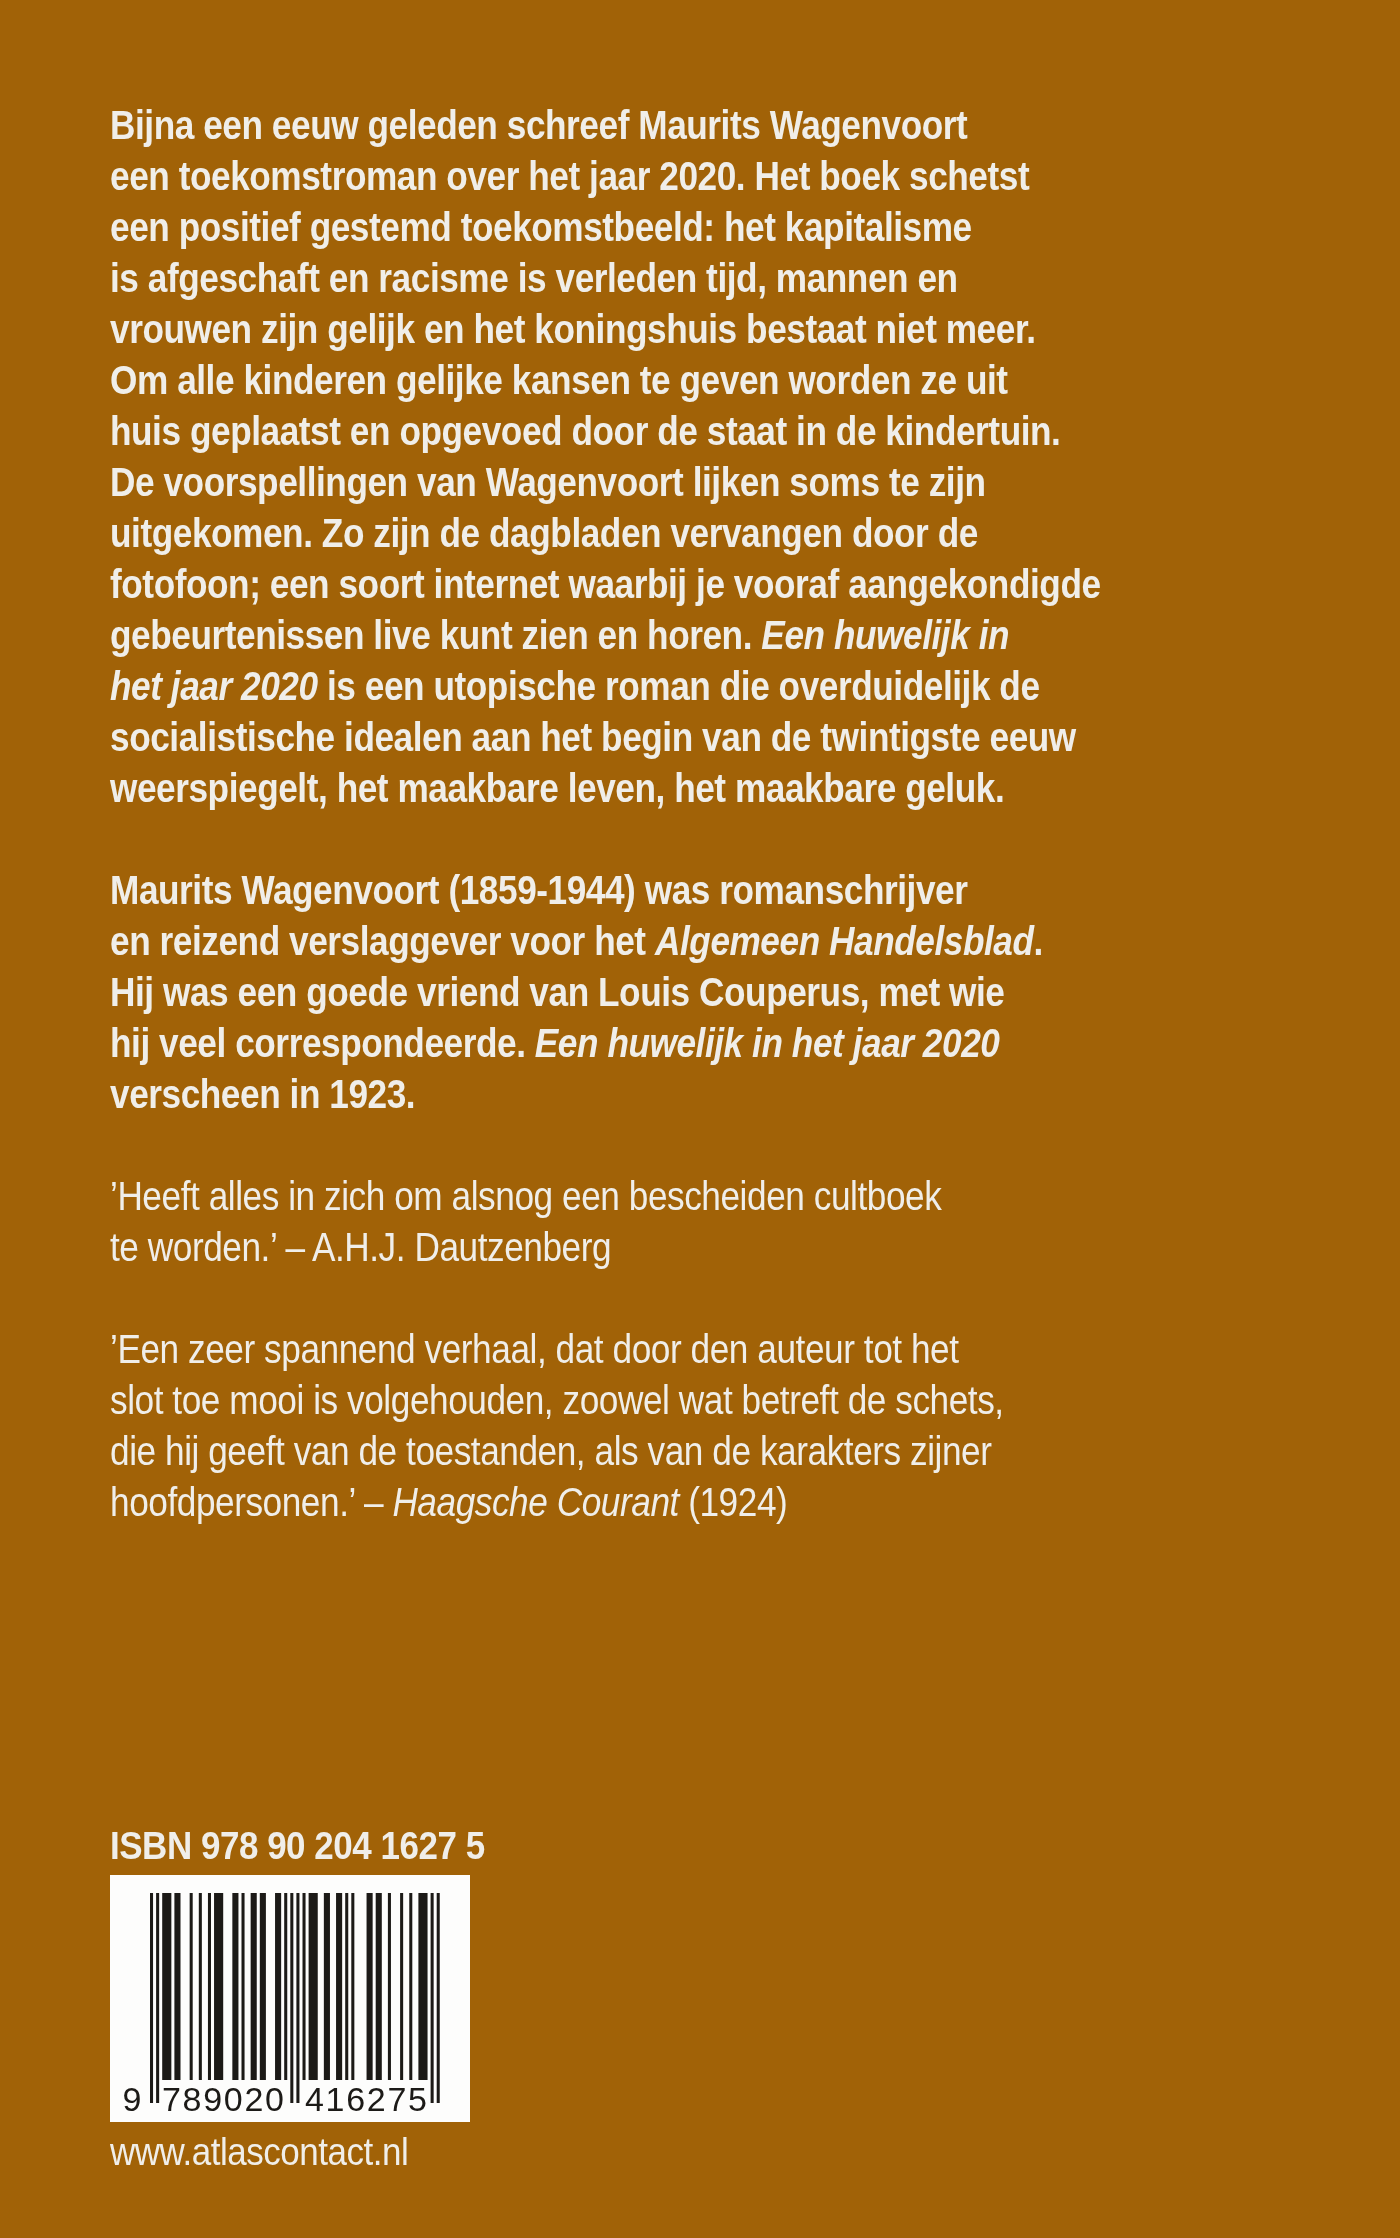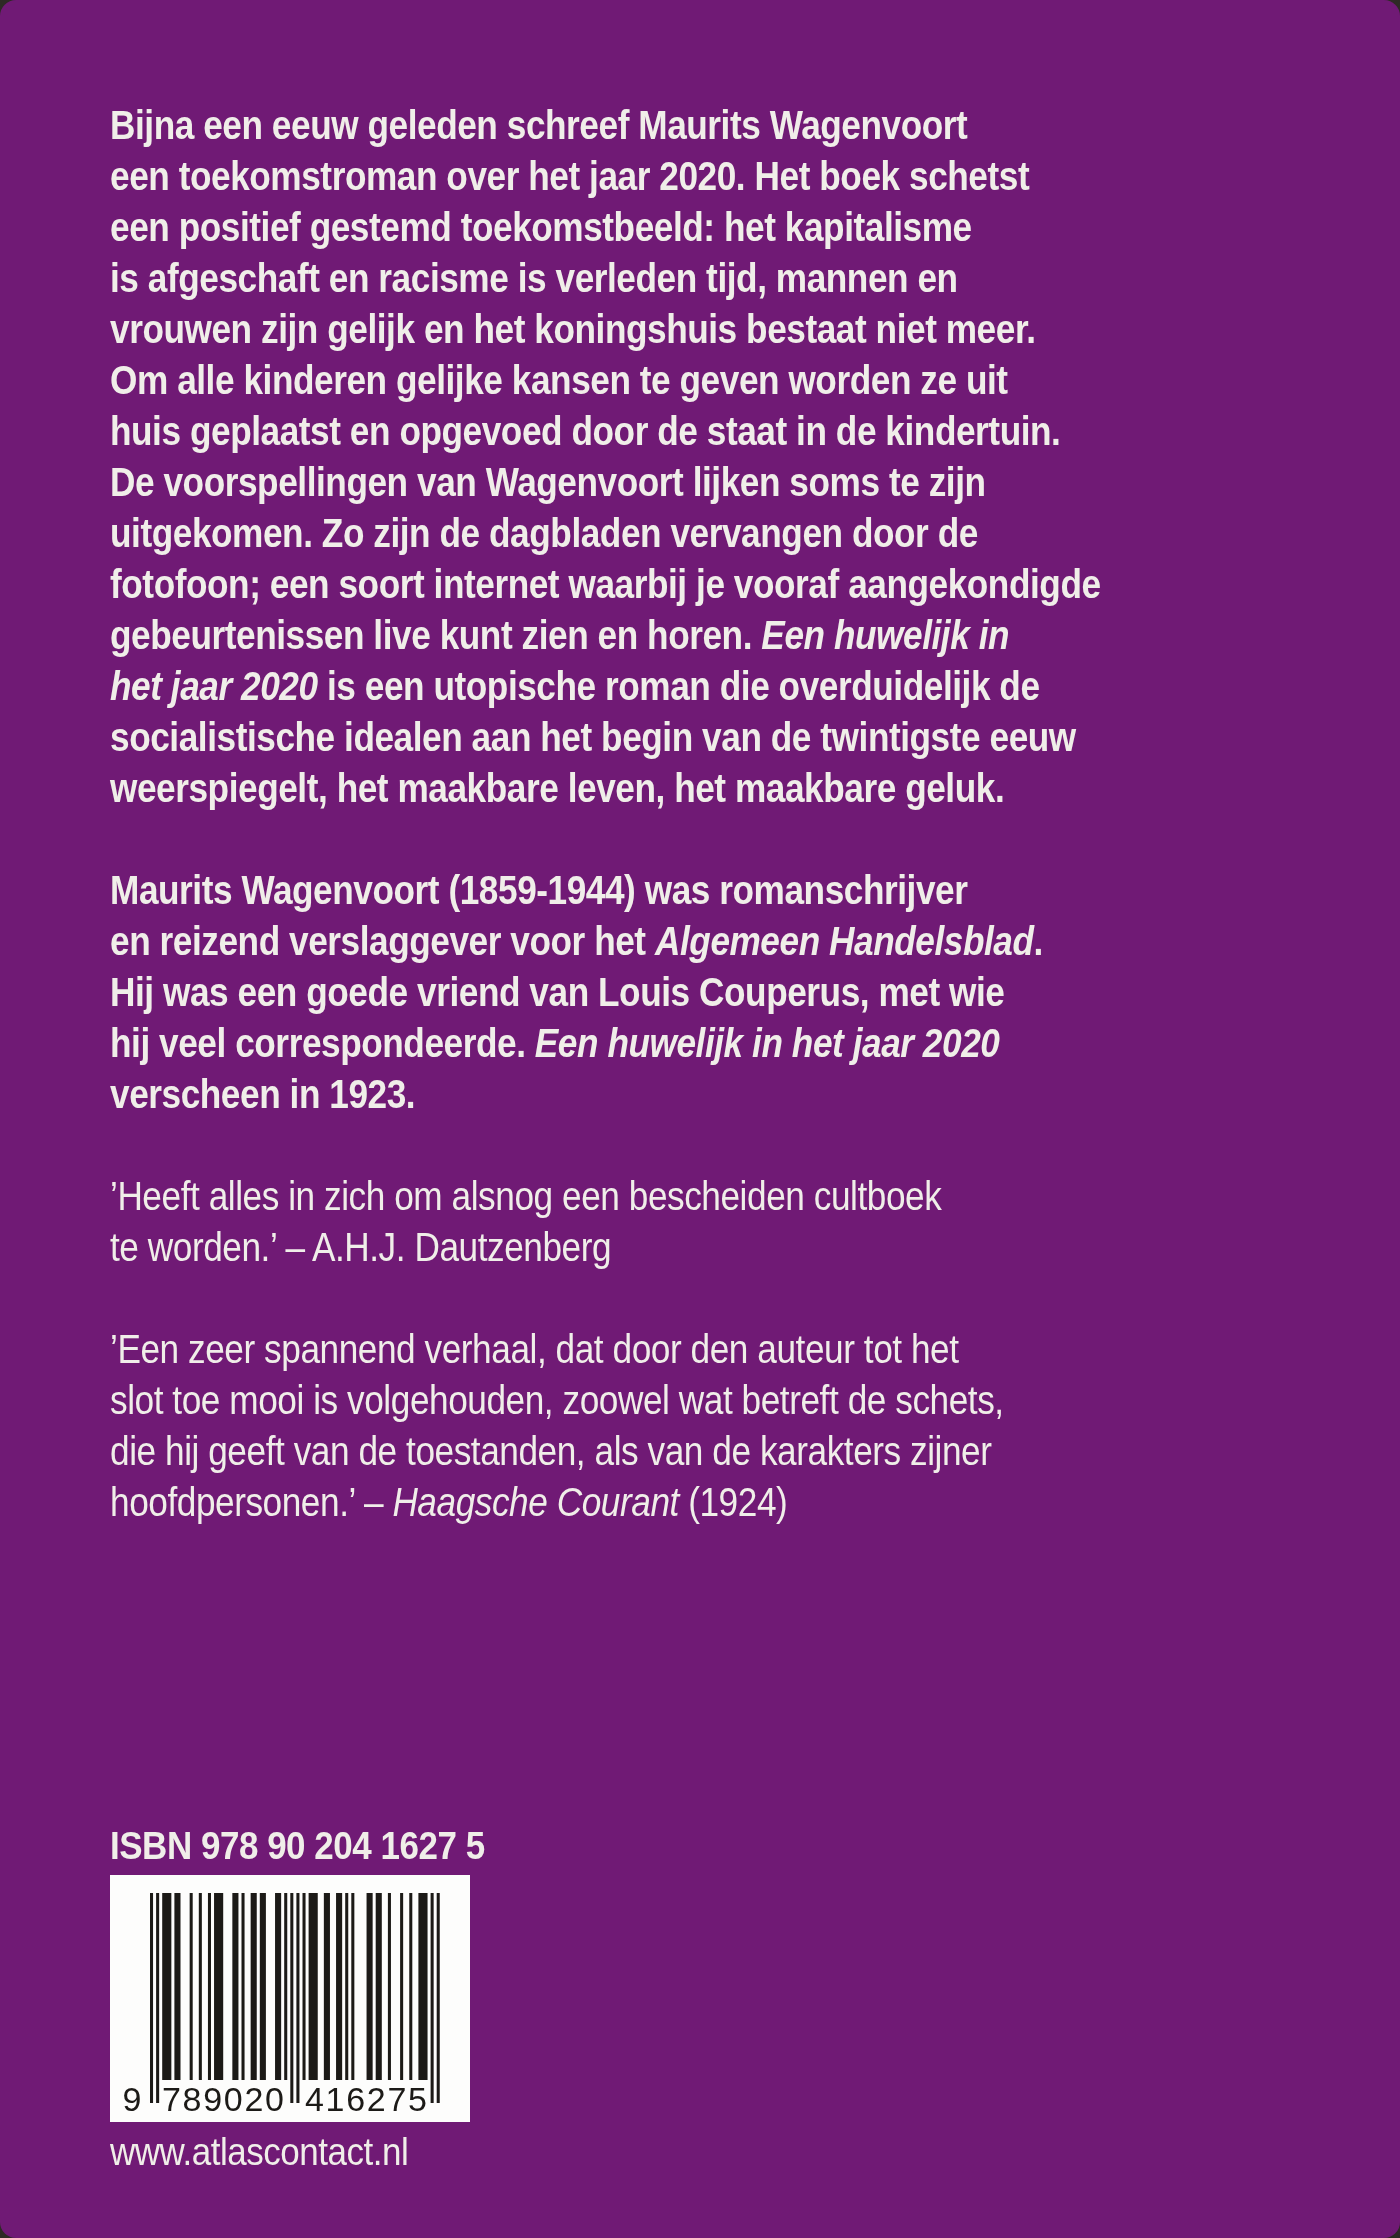--- a/index.html
+++ b/index.html
@@ -72,21 +72,21 @@
     font-weight: 400;
     letter-spacing: -0.5px;
     transform: scaleX(0.92);
     transform-origin: 0 0;
     white-space: pre;
   }
 </style>
 </head>
 <body style="background: rgb(46, 42, 37);">
 
-<div class="cover" style="background: #701a75; color: rgb(240, 238, 233); border-radius: 16px;">
+<div class="cover" style="background: #a16207; color: rgb(240, 238, 233);">
 
   <div class="textblock blurb" id="synopsis"><div class="line"><span>Bijna een eeuw geleden schreef Maurits Wagenvoort</span></div><div class="line"><span>een toekomstroman over het jaar 2020. Het boek schetst</span></div><div class="line"><span>een positief gestemd toekomstbeeld: het kapitalisme</span></div><div class="line"><span>is afgeschaft en racisme is verleden tijd, mannen en</span></div><div class="line"><span>vrouwen zijn gelijk en het koningshuis bestaat niet meer.</span></div><div class="line"><span>Om alle kinderen gelijke kansen te geven worden ze uit</span></div><div class="line"><span>huis geplaatst en opgevoed door de staat in de kindertuin.</span></div><div class="line"><span>De voorspellingen van Wagenvoort lijken soms te zijn</span></div><div class="line"><span>uitgekomen. Zo zijn de dagbladen vervangen door de</span></div><div class="line"><span>fotofoon; een soort internet waarbij je vooraf aangekondigde</span></div><div class="line"><span>gebeurtenissen live kunt zien en horen. </span><span class="it">Een huwelijk in</span></div><div class="line"><span class="it">het jaar 2020</span><span> is een utopische roman die overduidelijk de</span></div><div class="line"><span>socialistische idealen aan het begin van de twintigste eeuw</span></div><div class="line"><span>weerspiegelt, het maakbare leven, het maakbare geluk.</span></div></div>
 
   <div class="textblock blurb" id="author-bio"><div class="line"><span>Maurits Wagenvoort (1859-1944) was romanschrijver</span></div><div class="line"><span>en reizend verslaggever voor het </span><span class="it">Algemeen Handelsblad</span><span>.</span></div><div class="line"><span>Hij was een goede vriend van Louis Couperus, met wie</span></div><div class="line"><span>hij veel correspondeerde. </span><span class="it">Een huwelijk in het jaar 2020</span></div><div class="line"><span>verscheen in 1923.</span></div></div>
 
   <div class="textblock quote" id="quote-1"><div class="line"><span>’Heeft alles in zich om alsnog een bescheiden cultboek</span></div><div class="line"><span>te worden.’ – A.H.J. Dautzenberg</span></div></div>
 
   <div class="textblock quote" id="quote-2"><div class="line"><span>’Een zeer spannend verhaal, dat door den auteur tot het</span></div><div class="line"><span>slot toe mooi is volgehouden, zoowel wat betreft de schets,</span></div><div class="line"><span>die hij geeft van de toestanden, als van de karakters zijner</span></div><div class="line"><span>hoofdpersonen.’ – </span><span class="it">Haagsche Courant</span><span> (1924)</span></div></div>
 
   <div class="isbn-label">ISBN 978 90 204 1627 5</div>

